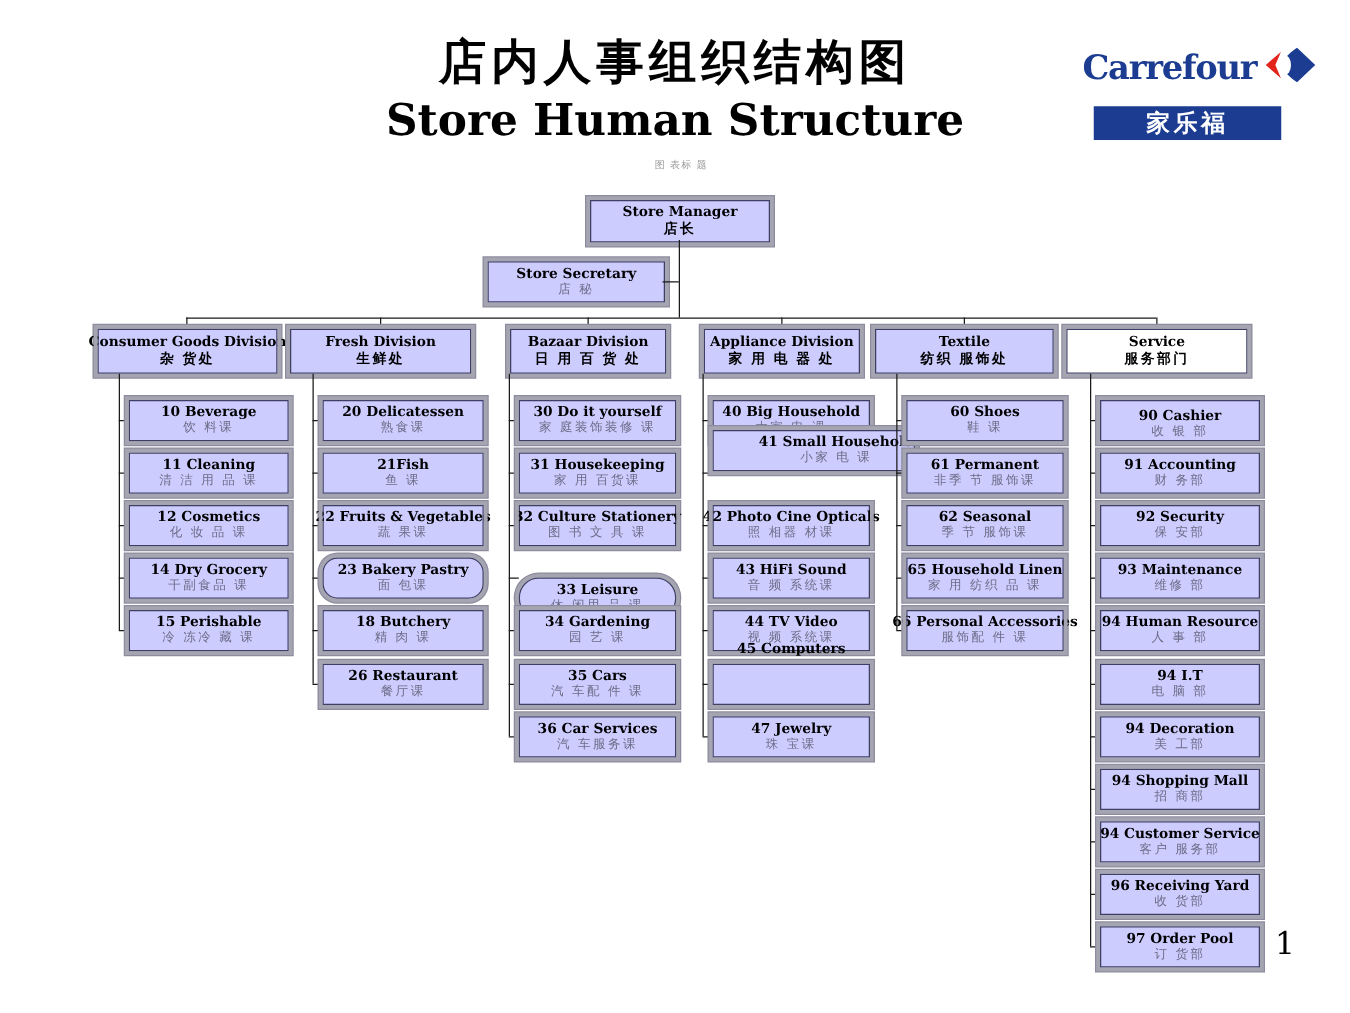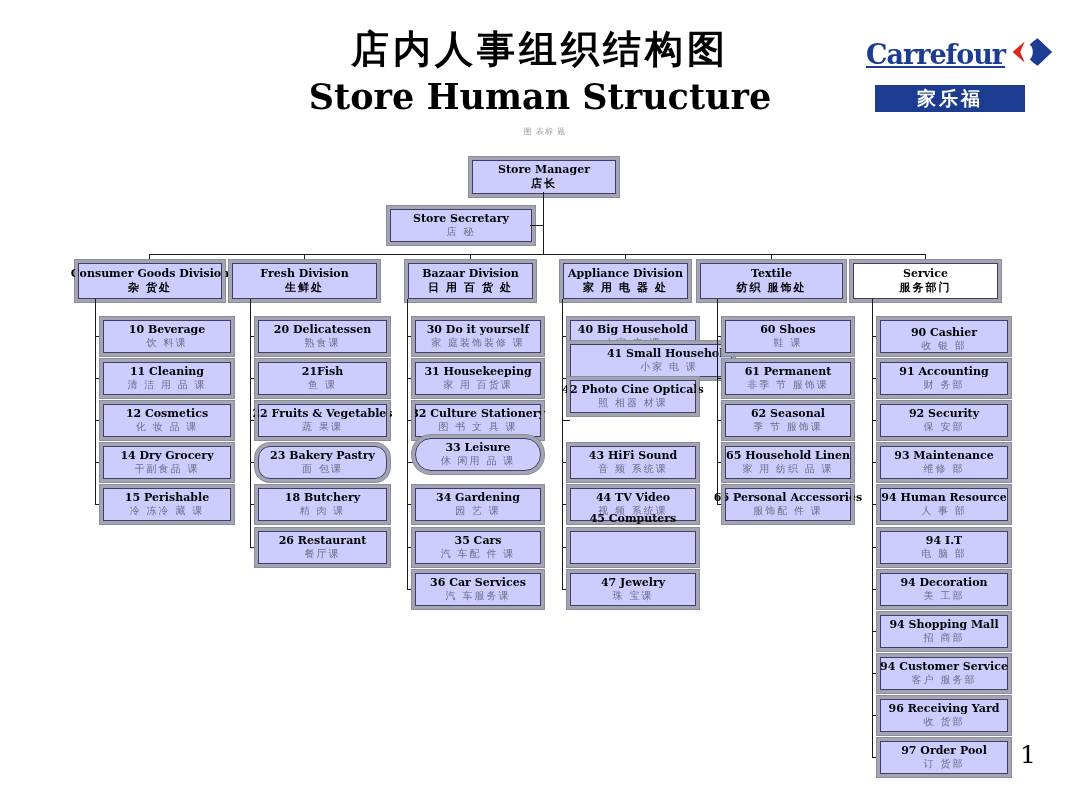--- a/index.html
+++ b/index.html
@@ -11,21 +11,21 @@
     font-family:"Liberation Sans", sans-serif;}
   .title-en{position:absolute;top:76px;left:0;width:1080px;text-align:center;
     font-size:35px;font-weight:bold;color:#000;
     font-family:"DejaVu Serif", serif;}
   .subtitle-note{position:absolute;top:126px;left:0;width:1090px;text-align:center;
     font-size:8px;color:#9a9a9a;letter-spacing:1px;}
 
   .logo-wrap{position:absolute;left:866px;top:36px;width:168px;height:80px;}
   .logo-row{display:flex;align-items:center;gap:6px;}
   .logo-text{color:#1b3c91;font-weight:bold;font-size:27px;letter-spacing:-1px;
-    font-family:"DejaVu Serif", serif;text-decoration:underline;}
+    font-family:"DejaVu Serif", serif;}
   .logo-banner{position:absolute;left:9px;top:49px;width:150px;height:27px;background:#1b3c91;
     display:flex;align-items:center;justify-content:center;}
   .logo-banner span{color:#fff;font-weight:bold;font-size:19px;letter-spacing:3px;}
 
   .node{position:absolute;background:#ccccff;border:1px solid #3f3f66;
     outline:3px solid #a5a5b2;box-shadow:0 0 0 4px #8c8c9e;
     display:flex;flex-direction:column;align-items:center;justify-content:center;
     text-align:center;line-height:1.25;white-space:nowrap;}
   .node.white{background:#ffffff;}
   .node .en{font-family:"DejaVu Serif", serif;font-weight:bold;font-size:11px;color:#000;}
@@ -161,21 +161,21 @@
       <div class="node" style="left: 415px; top: 362px; width: 124px; height: 31px;">
         <span class="en">31 Housekeeping</span>
         <span class="zh">家 用 百货课</span>
       </div>
       <div class="line" style="left: 407px; top: 420px; width: 8px; height: 1px;"></div>
       <div class="node" style="left: 415px; top: 404px; width: 124px; height: 31px;">
         <span class="en">32 Culture Stationery</span>
         <span class="zh">图 书 文 具 课</span>
       </div>
       <div class="line" style="left: 407px; top: 462px; width: 8px; height: 1px;"></div>
-      <div class="node" style="left: 415px; top: 438px; width: 124px; height: 31px; border-radius: 16px;">
+      <div class="node" style="left: 415px; top: 462px; width: 124px; height: 31px; border-radius: 16px;">
         <span class="en">33 Leisure</span>
         <span class="zh">休 闲用 品 课</span>
       </div>
       <div class="line" style="left: 407px; top: 504px; width: 8px; height: 1px;"></div>
       <div class="node" style="left: 415px; top: 488px; width: 124px; height: 31px;">
         <span class="en">34 Gardening</span>
         <span class="zh">园 艺 课</span>
       </div>
       <div class="line" style="left: 407px; top: 547px; width: 8px; height: 1px;"></div>
       <div class="node" style="left: 415px; top: 531px; width: 124px; height: 31px;">
@@ -196,21 +196,21 @@
       <div class="node" style="left: 570px; top: 320px; width: 124px; height: 31px;">
         <span class="en">40 Big Household</span>
         <span class="zh">大家 电 课</span>
       </div>
       <div class="line" style="left: 562px; top: 378px; width: 8px; height: 1px;"></div>
       <div class="node" style="left: 570px; top: 344px; width: 124px; height: 31px; padding-left: 36px;">
         <span class="en">41 Small Household</span>
         <span class="zh">小家 电 课</span>
       </div>
       <div class="line" style="left: 562px; top: 420px; width: 8px; height: 1px;"></div>
-      <div class="node" style="left: 570px; top: 380px; width: 124px; height: 31px;">
+      <div class="node" style="left: 570px; top: 404px; width: 124px; height: 31px;">
         <span class="en">42 Photo Cine Opticals</span>
         <span class="zh">照 相器 材课</span>
       </div>
       <div class="line" style="left: 562px; top: 462px; width: 8px; height: 1px;"></div>
       <div class="node" style="left: 570px; top: 446px; width: 124px; height: 31px;">
         <span class="en">43 HiFi Sound</span>
         <span class="zh">音 频 系统课</span>
       </div>
       <div class="line" style="left: 562px; top: 504px; width: 8px; height: 1px;"></div>
       <div class="node" style="left: 570px; top: 488px; width: 124px; height: 31px;">

